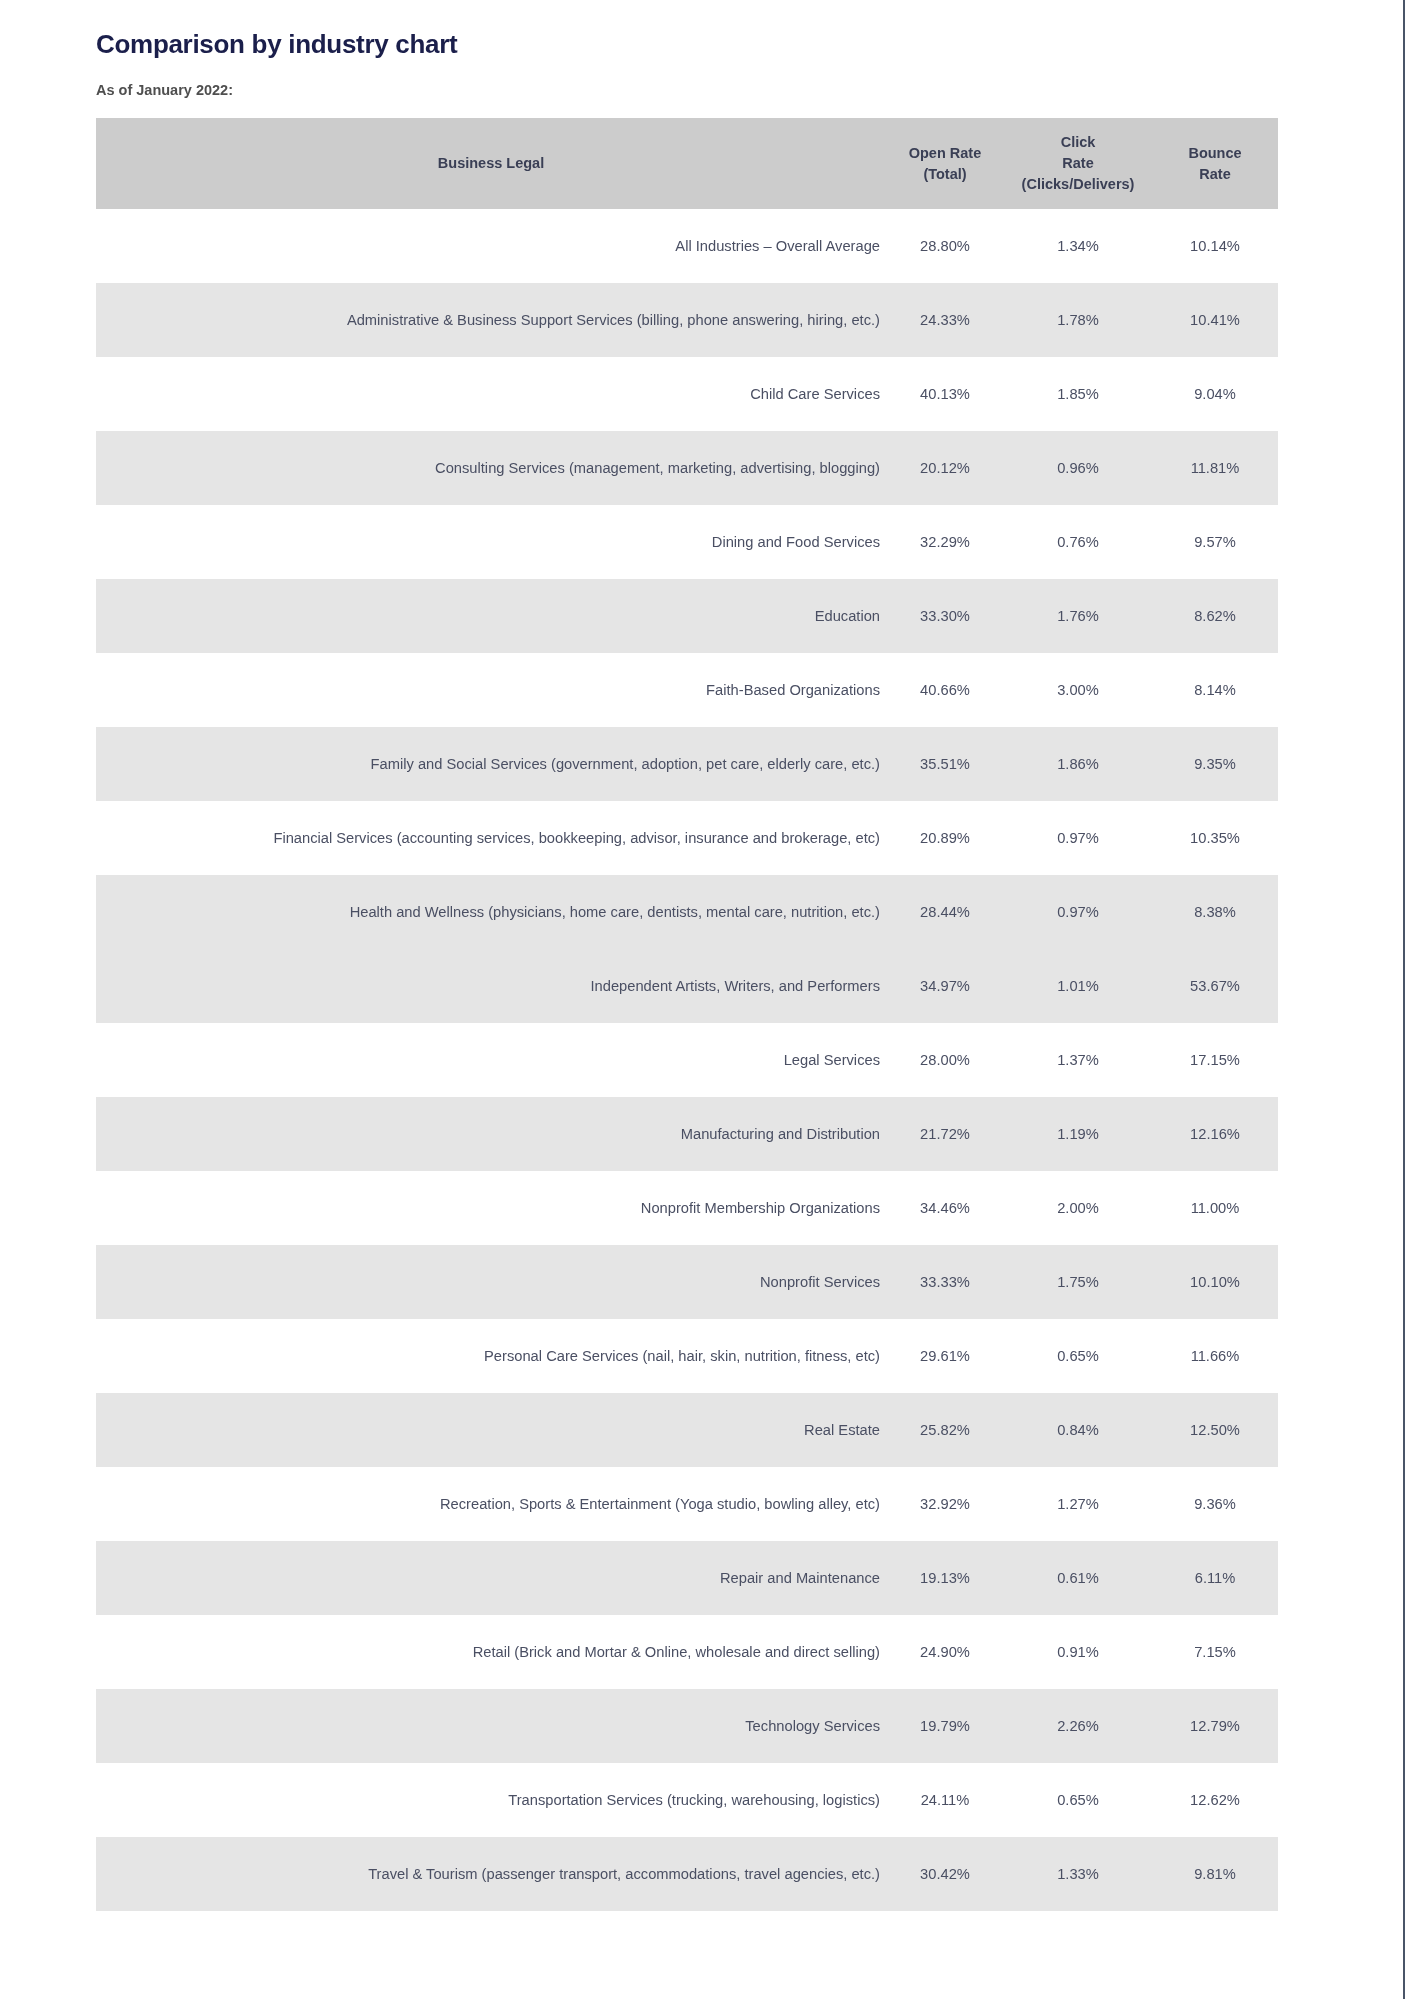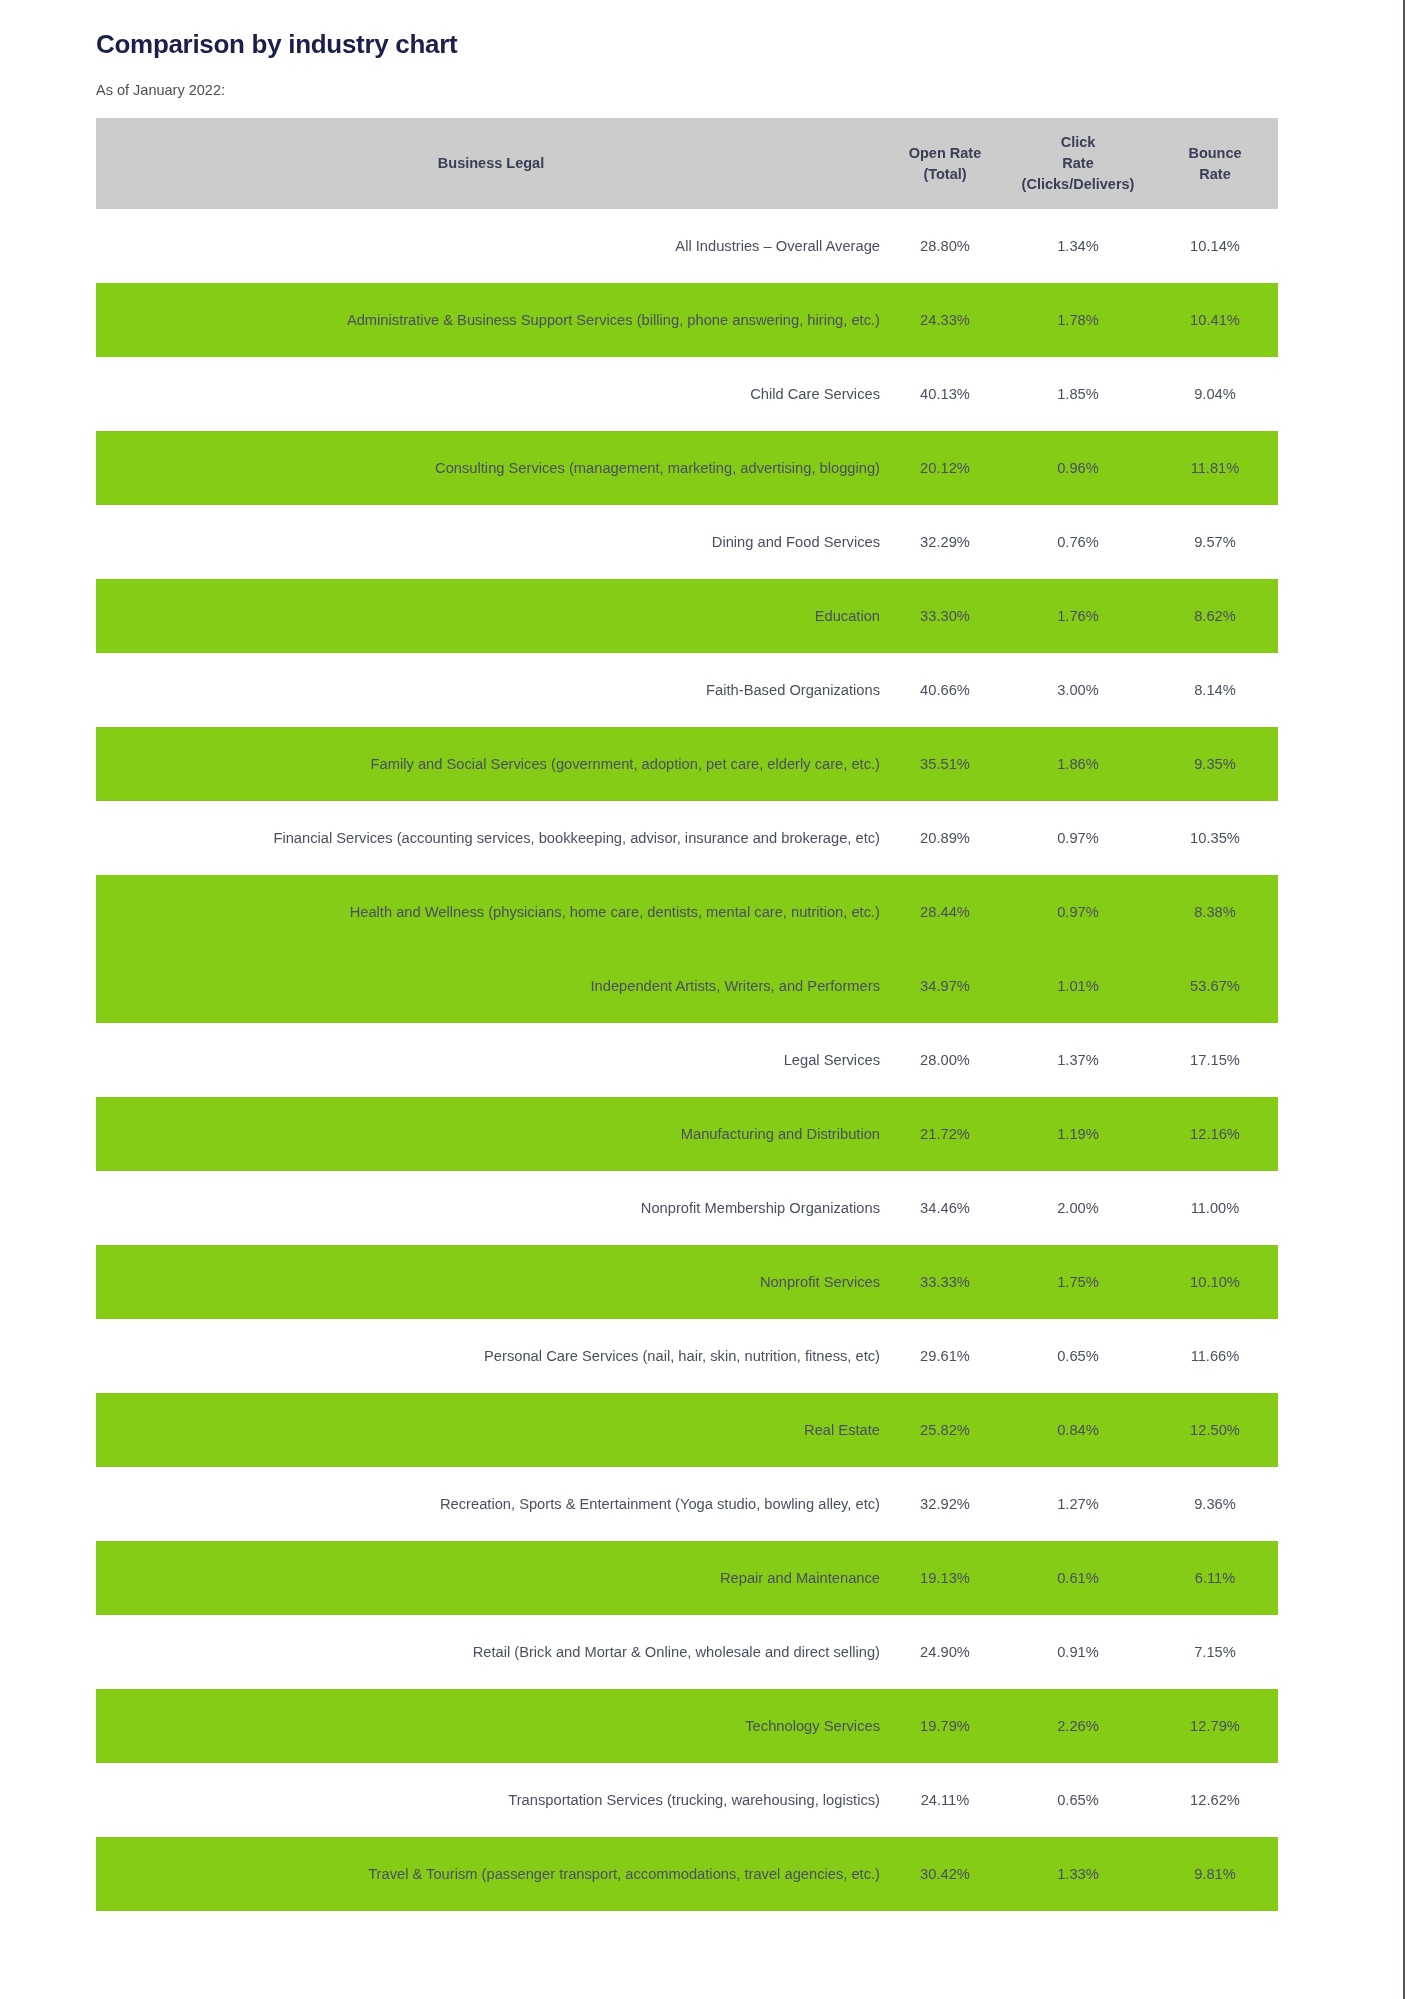--- a/index.html
+++ b/index.html
@@ -34,20 +34,21 @@
     letter-spacing: -0.3px;
     color: #1b1f4b;
     line-height: 1.3;
   }
   .subtitle {
     margin: 0;
     padding-top: 18px;
     font-size: 14.5px;
     color: #4f4f4f;
     line-height: 1.4;
+    font-weight: bold;
   }
   table.industry-table {
     margin-top: 18px;
     border-collapse: collapse;
     width: 1182px;
     table-layout: fixed;
   }
   table.industry-table thead th {
     background: #cccccc;
     color: #3a3f55;
@@ -75,21 +76,21 @@
   td.business {
     text-align: right;
     padding-left: 6px;
   }
   td.num {
     text-align: center;
     font-size: 13.6px;
     color: #55596b;
   }
   tbody tr.alt td {
-    background: #84cc16;
+    background: #e5e5e5;
   }
   tbody tr.plain td {
     background: #ffffff;
   }
 </style>
 </head>
 <body>
 
 <div class="page">
   <div class="content">

